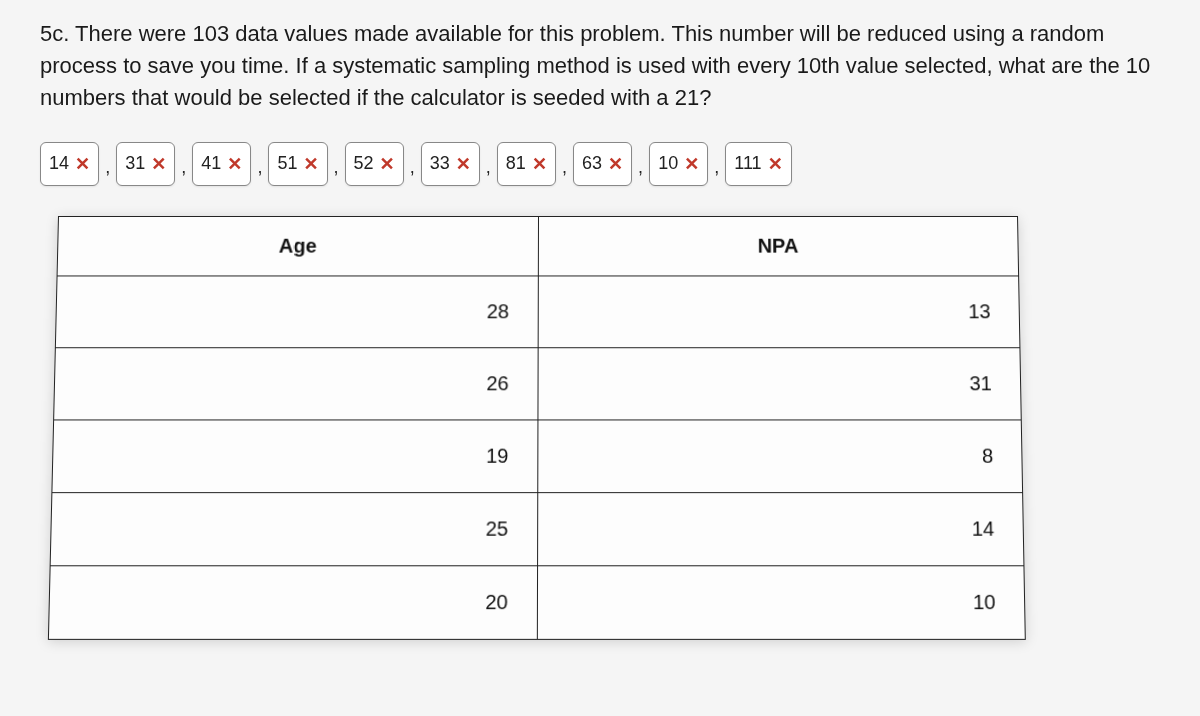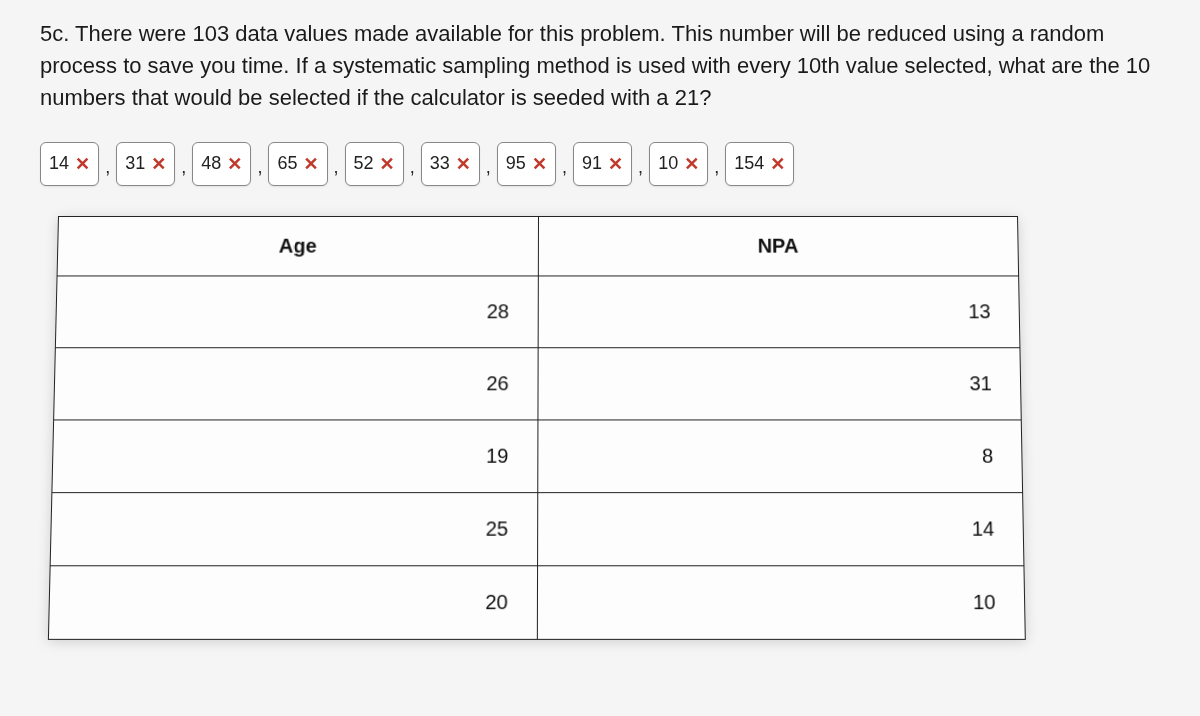--- a/index.html
+++ b/index.html
@@ -92,63 +92,63 @@
     </span>
     <span class="comma">,</span>
 
     <span class="answer-box">
       <span class="answer-val">31</span>
       <span class="x-mark">✕</span>
     </span>
     <span class="comma">,</span>
 
     <span class="answer-box">
-      <span class="answer-val">48</span>
+      <span class="answer-val">41</span>
       <span class="x-mark">✕</span>
     </span>
     <span class="comma">,</span>
 
     <span class="answer-box">
-      <span class="answer-val">65</span>
+      <span class="answer-val">51</span>
       <span class="x-mark">✕</span>
     </span>
     <span class="comma">,</span>
 
     <span class="answer-box">
       <span class="answer-val">52</span>
       <span class="x-mark">✕</span>
     </span>
     <span class="comma">,</span>
 
     <span class="answer-box">
       <span class="answer-val">33</span>
       <span class="x-mark">✕</span>
     </span>
     <span class="comma">,</span>
 
     <span class="answer-box">
-      <span class="answer-val">95</span>
+      <span class="answer-val">81</span>
       <span class="x-mark">✕</span>
     </span>
     <span class="comma">,</span>
 
     <span class="answer-box">
-      <span class="answer-val">91</span>
+      <span class="answer-val">63</span>
       <span class="x-mark">✕</span>
     </span>
     <span class="comma">,</span>
 
     <span class="answer-box">
       <span class="answer-val">10</span>
       <span class="x-mark">✕</span>
     </span>
     <span class="comma">,</span>
 
     <span class="answer-box">
-      <span class="answer-val">154</span>
+      <span class="answer-val">111</span>
       <span class="x-mark">✕</span>
     </span>
   </div>
 
   <div class="table-wrap">
     <table class="data-table">
       <thead>
         <tr>
           <th>Age</th>
           <th>NPA</th>

